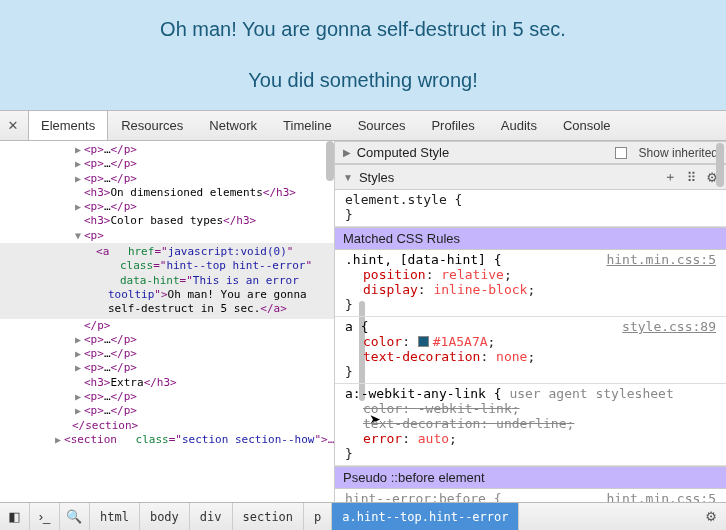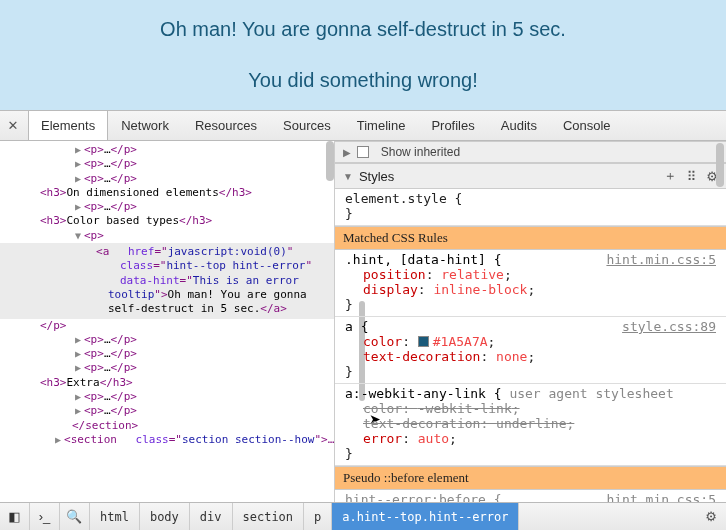--- a/index.html
+++ b/index.html
@@ -85,25 +85,25 @@
   right: 0; top: 0;
   width: 8px; height: 40px;
   background: #c3c3c3;
   border-radius: 4px;
 }
 .dom-line { white-space: nowrap; padding: 0 4px 0 0; }
 .arrow { display:inline-block; width:12px; text-align:center; color:#888; }
 .arrow.down::before { content:"▼"; font-size:10px; }
 .arrow.right::before { content:"▶"; font-size:10px; }
 .ind1 { padding-left: 72px; }
-.ind2 { padding-left: 40px; }
+.ind2 { padding-left: 84px; }
 .ind-sec { padding-left: 72px; }
 .ind-root { padding-left: 52px; }
 .tag { color: #881280; }
-.attr-name { color: #6d28d9; padding-left: 12px; }
+.attr-name { color: #15803d; padding-left: 12px; }
 .attr-val { color: #1a1aa6; }
 .txt { color: #000; }
 .highlighted { background: #ebebeb; display:block; padding-top:2px; padding-bottom:2px; }
 .wrapped { white-space: normal; padding-right:10px; text-indent: -12px; padding-left: 108px;}
 .styles-panel {
   flex: 1;
   overflow: auto;
   font-family: Menlo, Consolas, monospace;
   font-size: 13px;
   position: relative;
@@ -131,25 +131,25 @@
 .rule-selector { color:#000; }
 .rule-link { float:right; color:#888; text-decoration: underline; cursor:pointer; }
 .rule-props { padding-left: 18px; }
 .prop-name { color: #c80000; }
 .prop-val { color: #ef4444; }
 .strike { text-decoration: line-through; color:#888;}
 .strike .prop-name, .strike .prop-val { color:#888; }
 .ua-note { color:#888; }
 .swatch { display:inline-block; width:11px;height:11px; background:#1A5A7A; border:1px solid #888; vertical-align:-1px; margin-right:4px;}
 .rules-header {
-  background: #fdba74;
+  background: #c4b5fd;
   border-top:1px solid #ccc;
   border-bottom:1px solid #ccc;
   padding:3px 8px;
-  font-family:Liberation Serif, serif;
+  font-family:Liberation Sans, sans-serif;
 }
 .gutter {
   position:absolute;
   left:359px; top:120px;
   width:10px; height:260px;
 }
 .gutter .thumb { width:6px; background:#c3c3c3; border-radius:3px; height:100px; margin-top:40px;}
 .cursor-arrow {
   position:absolute; left:369px; top:270px; font-size:14px; color:#000;
 }
@@ -184,24 +184,24 @@
 <body>
 
 <div class="page-banner">
   <div class="line1">Oh man! You are gonna self-destruct in 5 sec.</div>
   <div class="line2">You did something wrong!</div>
 </div>
 
 <div class="tabbar">
   <div class="close-x">✕</div>
   <div class="tab active">Elements</div>
+  <div class="tab">Resources</div>
   <div class="tab">Network</div>
-  <div class="tab">Resources</div>
+  <div class="tab">Timeline</div>
   <div class="tab">Sources</div>
-  <div class="tab">Timeline</div>
   <div class="tab">Profiles</div>
   <div class="tab">Audits</div>
   <div class="tab">Console</div>
 </div>
 
 <div class="panels">
 
   <div class="dom-panel">
     <div class="sc1"></div>
     <div class="dom-line ind1"><span class="arrow right"></span><span class="tag">&lt;p&gt;</span><span class="txt">…</span><span class="tag">&lt;/p&gt;</span></div>
@@ -232,20 +232,21 @@
 
   <div class="gutter">
       <div class="thumb"></div>
     </div>
   <div class="cursor-arrow">➤</div>
 
   <div class="styles-panel">
     <div class="sc2"></div>
     <div class="section-hdr">
       <span class="tri">▶</span>
+      <span class="lbl">Computed Style</span>
       <span class="checkbox-inh">
           <span class="box"></span>
           <span>Show inherited</span>
         </span>
     </div>
     <div class="section-hdr">
       <span class="tri">▼</span>
       <span class="lbl">Styles</span>
       <span class="tools">
         <span>＋</span>

